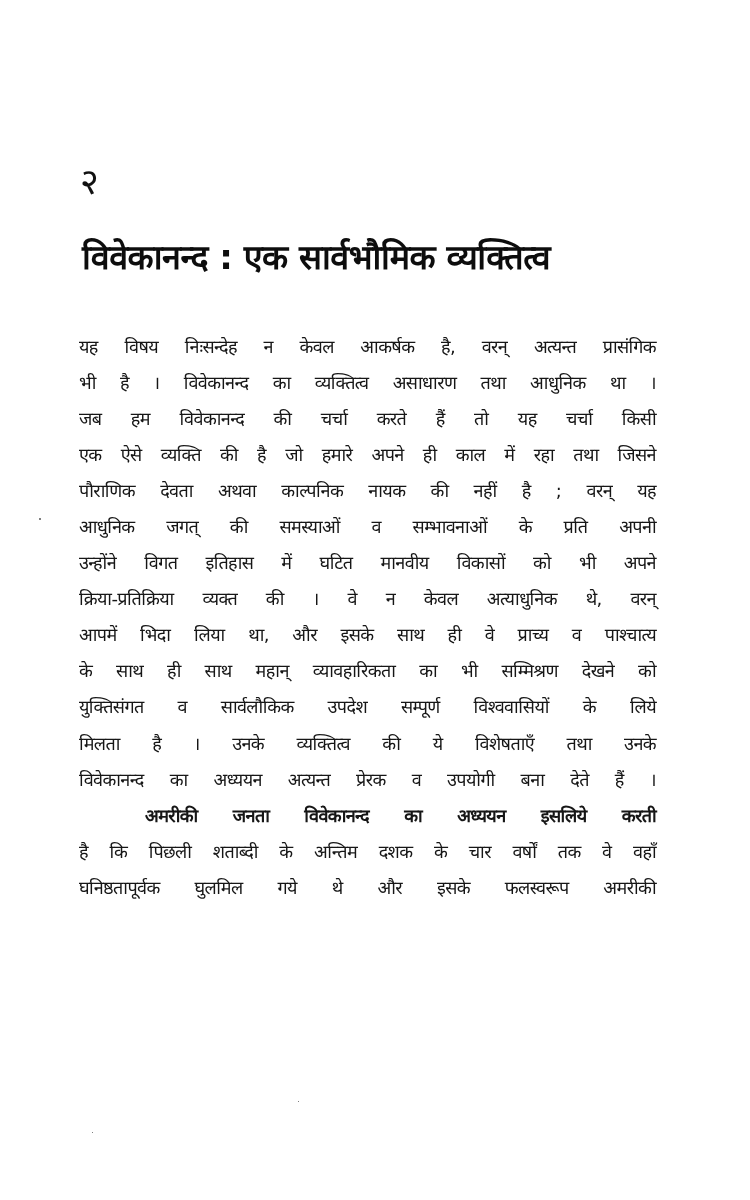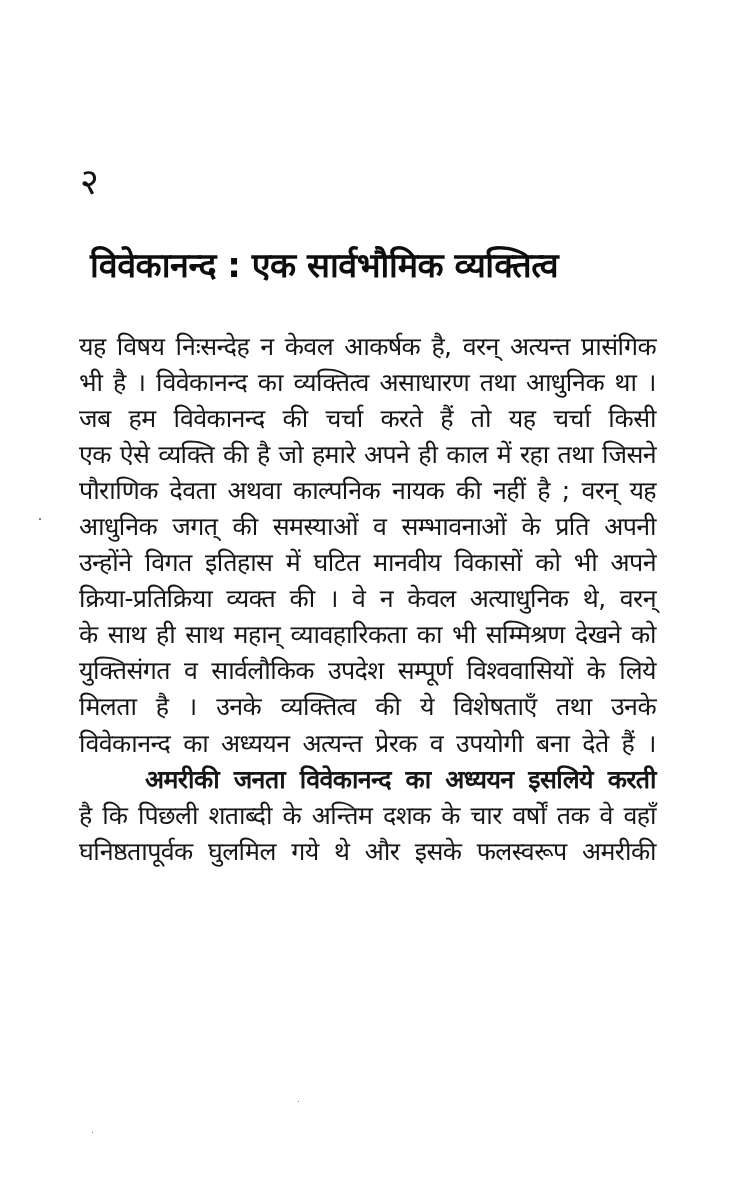--- a/index.html
+++ b/index.html
@@ -45,21 +45,21 @@
     .body-text {
       position: absolute;
       left: 79px;
       top: 329px;
       width: 577px;
     }
     .line {
       display: block;
       height: 36.05px;
       line-height: 36.05px;
-      font-size: 25px;
+      font-size: 18px;
       white-space: nowrap;
       text-align: justify;
       text-align-last: justify;
       color: #161616;
       letter-spacing: -0.6px;
     }
     .line.indent {
       padding-left: 66px;
       font-weight: bold;
     }
@@ -70,33 +70,34 @@
       border-radius: 1px;
     }
   </style>
 </head>
 <body>
 
 <div class="page">
 
   <div class="chapter-number">२</div>
 
-  <h1 class="chapter-title" style="margin:12px;">विवेकानन्द : एक सार्वभौमिक व्यक्तित्व</h1>
+  <h1 class="chapter-title" style="margin:4px;">विवेकानन्द : एक सार्वभौमिक व्यक्तित्व</h1>
 
   <div class="body-text">
 
     <div>
       <span class="line">यह विषय निःसन्देह न केवल आकर्षक है, वरन् अत्यन्त प्रासंगिक</span>
       <span class="line">भी है । विवेकानन्द का व्यक्तित्व असाधारण तथा आधुनिक था ।</span>
       <span class="line">जब हम विवेकानन्द की चर्चा करते हैं तो यह चर्चा किसी</span>
       <span class="line">एक ऐसे व्यक्ति की है जो हमारे अपने ही काल में रहा तथा जिसने</span>
       <span class="line">पौराणिक देवता अथवा काल्पनिक नायक की नहीं है ; वरन् यह</span>
       <span class="line">आधुनिक जगत् की समस्याओं व सम्भावनाओं के प्रति अपनी</span>
       <span class="line">उन्होंने विगत इतिहास में घटित मानवीय विकासों को भी अपने</span>
       <span class="line">क्रिया-प्रतिक्रिया व्यक्त की । वे न केवल अत्याधुनिक थे, वरन्</span>
+      <span class="line">आपमें भिदा लिया था, और इसके साथ ही वे प्राच्य व पाश्चात्य</span>
       <span class="line">के साथ ही साथ महान् व्यावहारिकता का भी सम्मिश्रण देखने को</span>
       <span class="line">युक्तिसंगत व सार्वलौकिक उपदेश सम्पूर्ण विश्ववासियों के लिये</span>
       <span class="line">मिलता है । उनके व्यक्तित्व की ये विशेषताएँ तथा उनके</span>
       <span class="line">विवेकानन्द का अध्ययन अत्यन्त प्रेरक व उपयोगी बना देते हैं ।</span>
     </div>
 
     <div>
       <span class="line indent">अमरीकी जनता विवेकानन्द का अध्ययन इसलिये करती</span>
       <span class="line">है कि पिछली शताब्दी के अन्तिम दशक के चार वर्षों तक वे वहाँ</span>
       <span class="line">घनिष्ठतापूर्वक घुलमिल गये थे और इसके फलस्वरूप अमरीकी</span>

